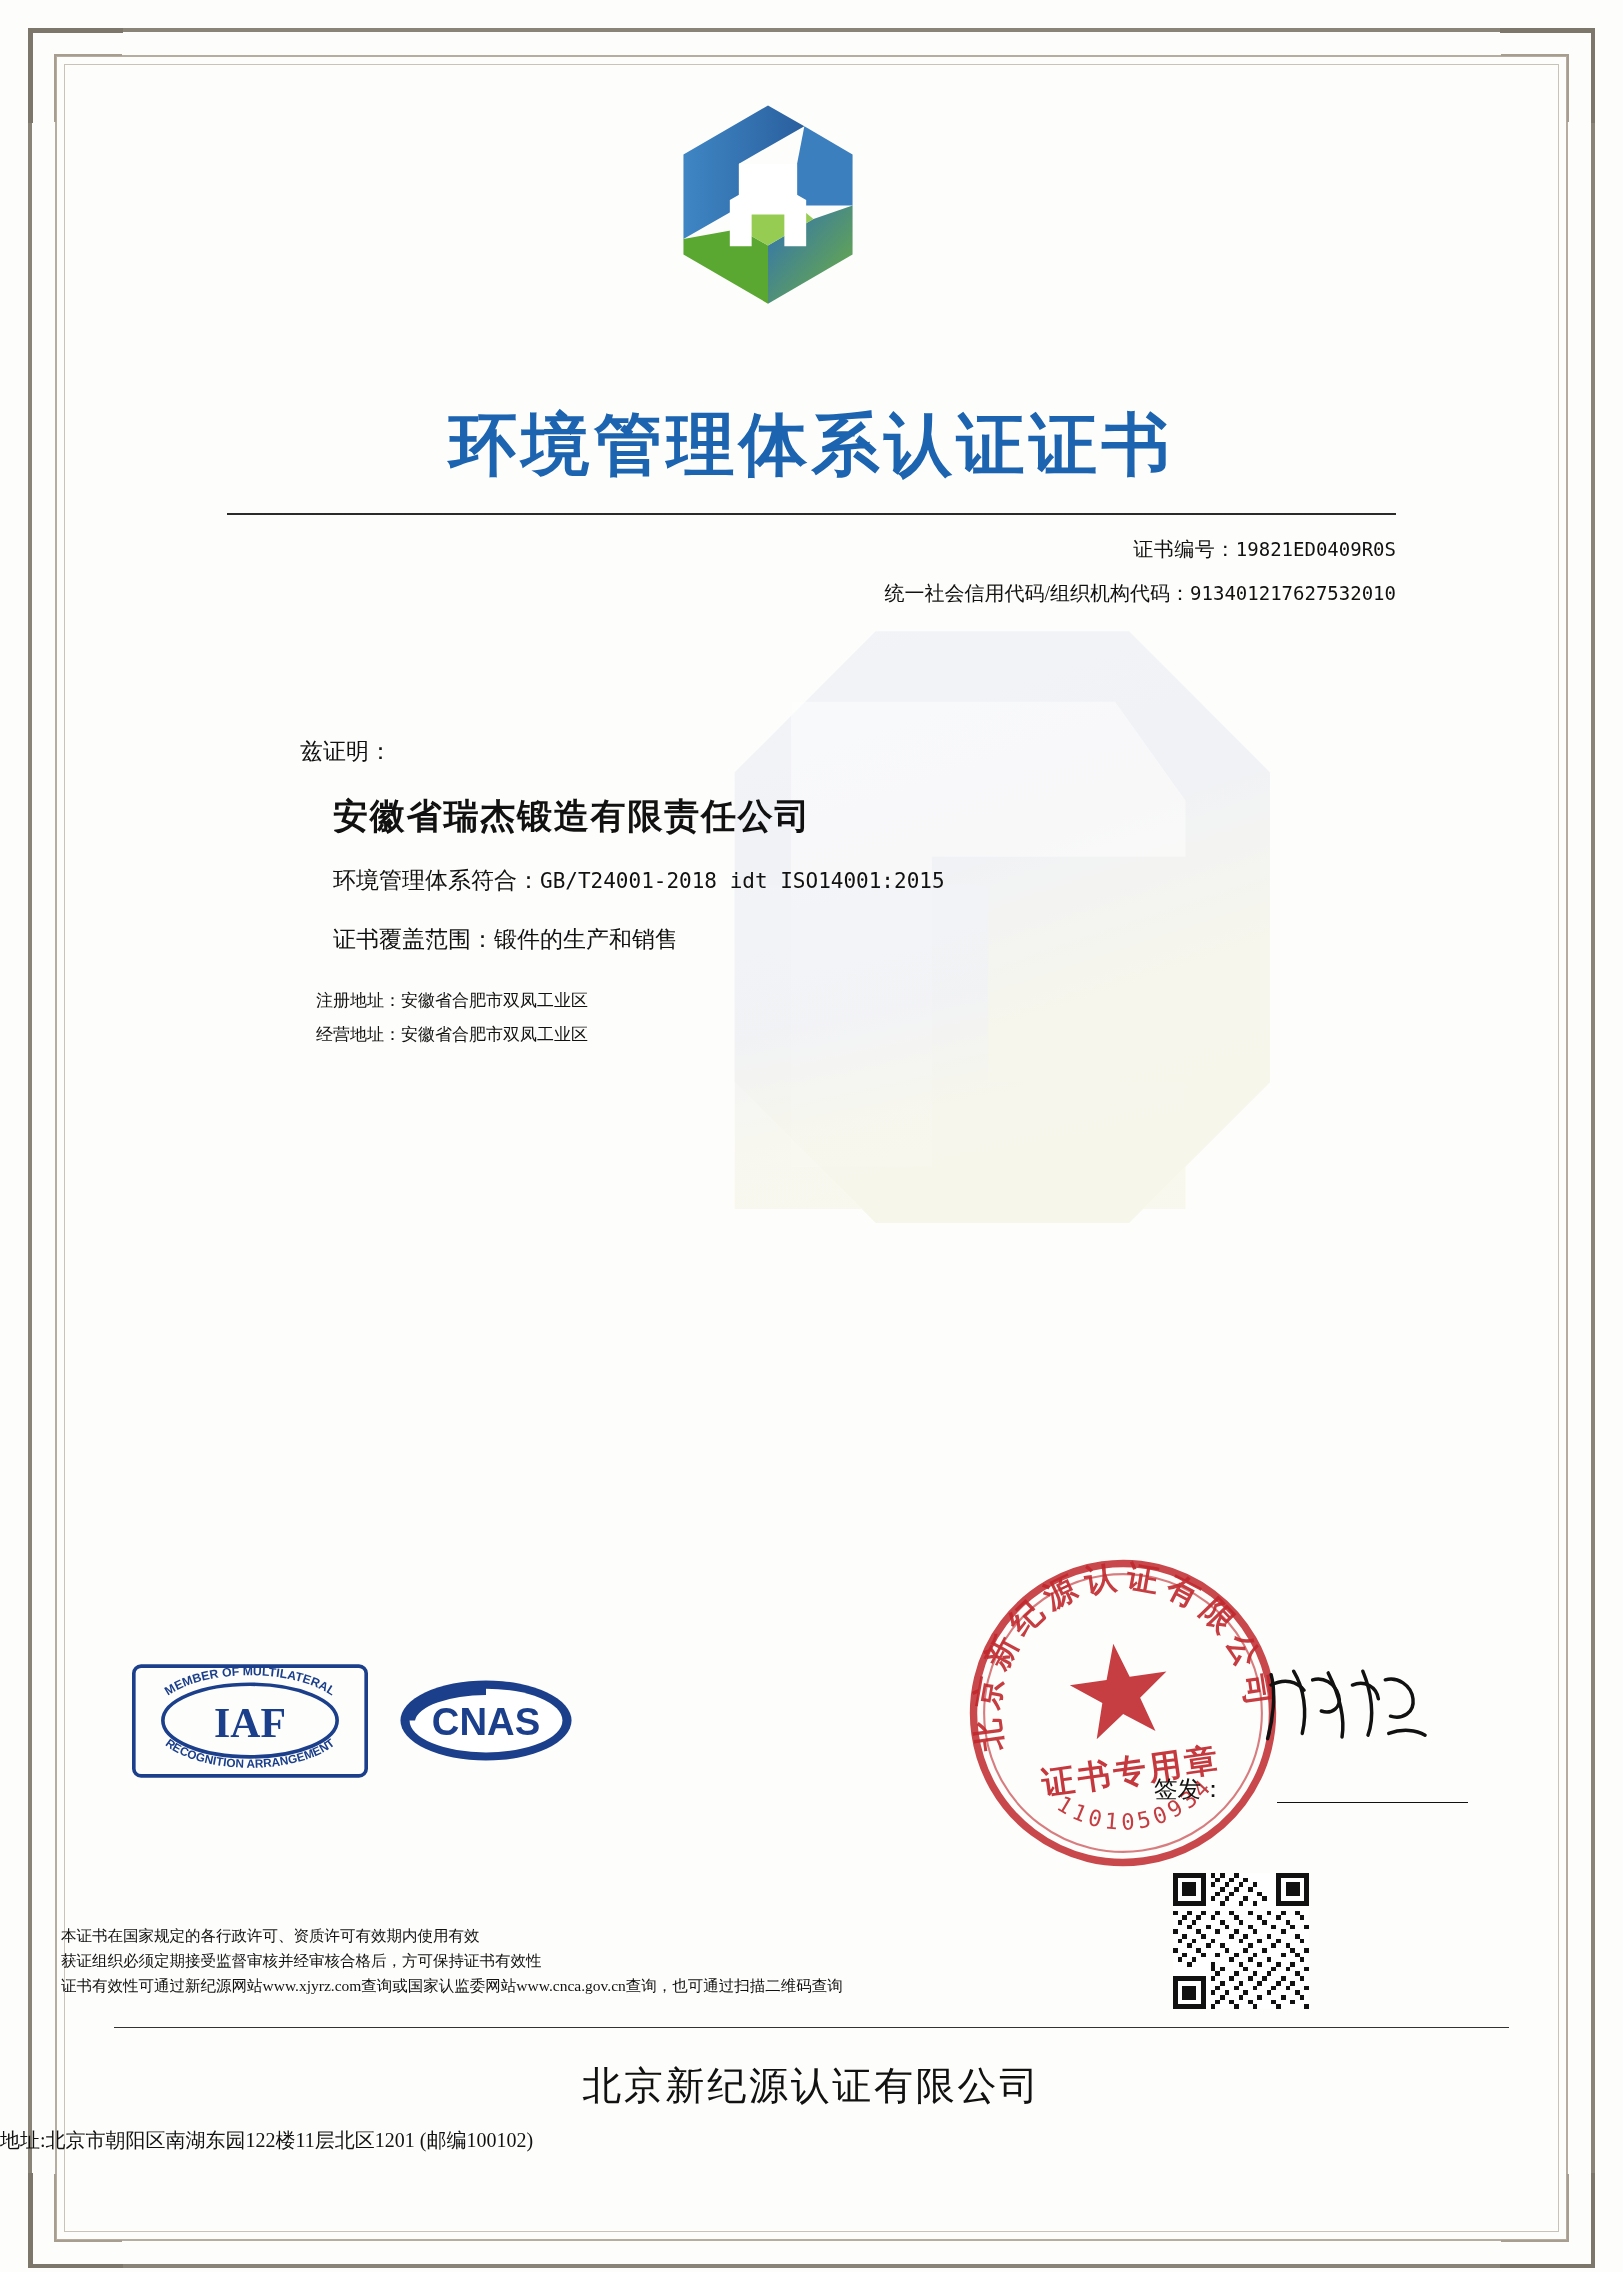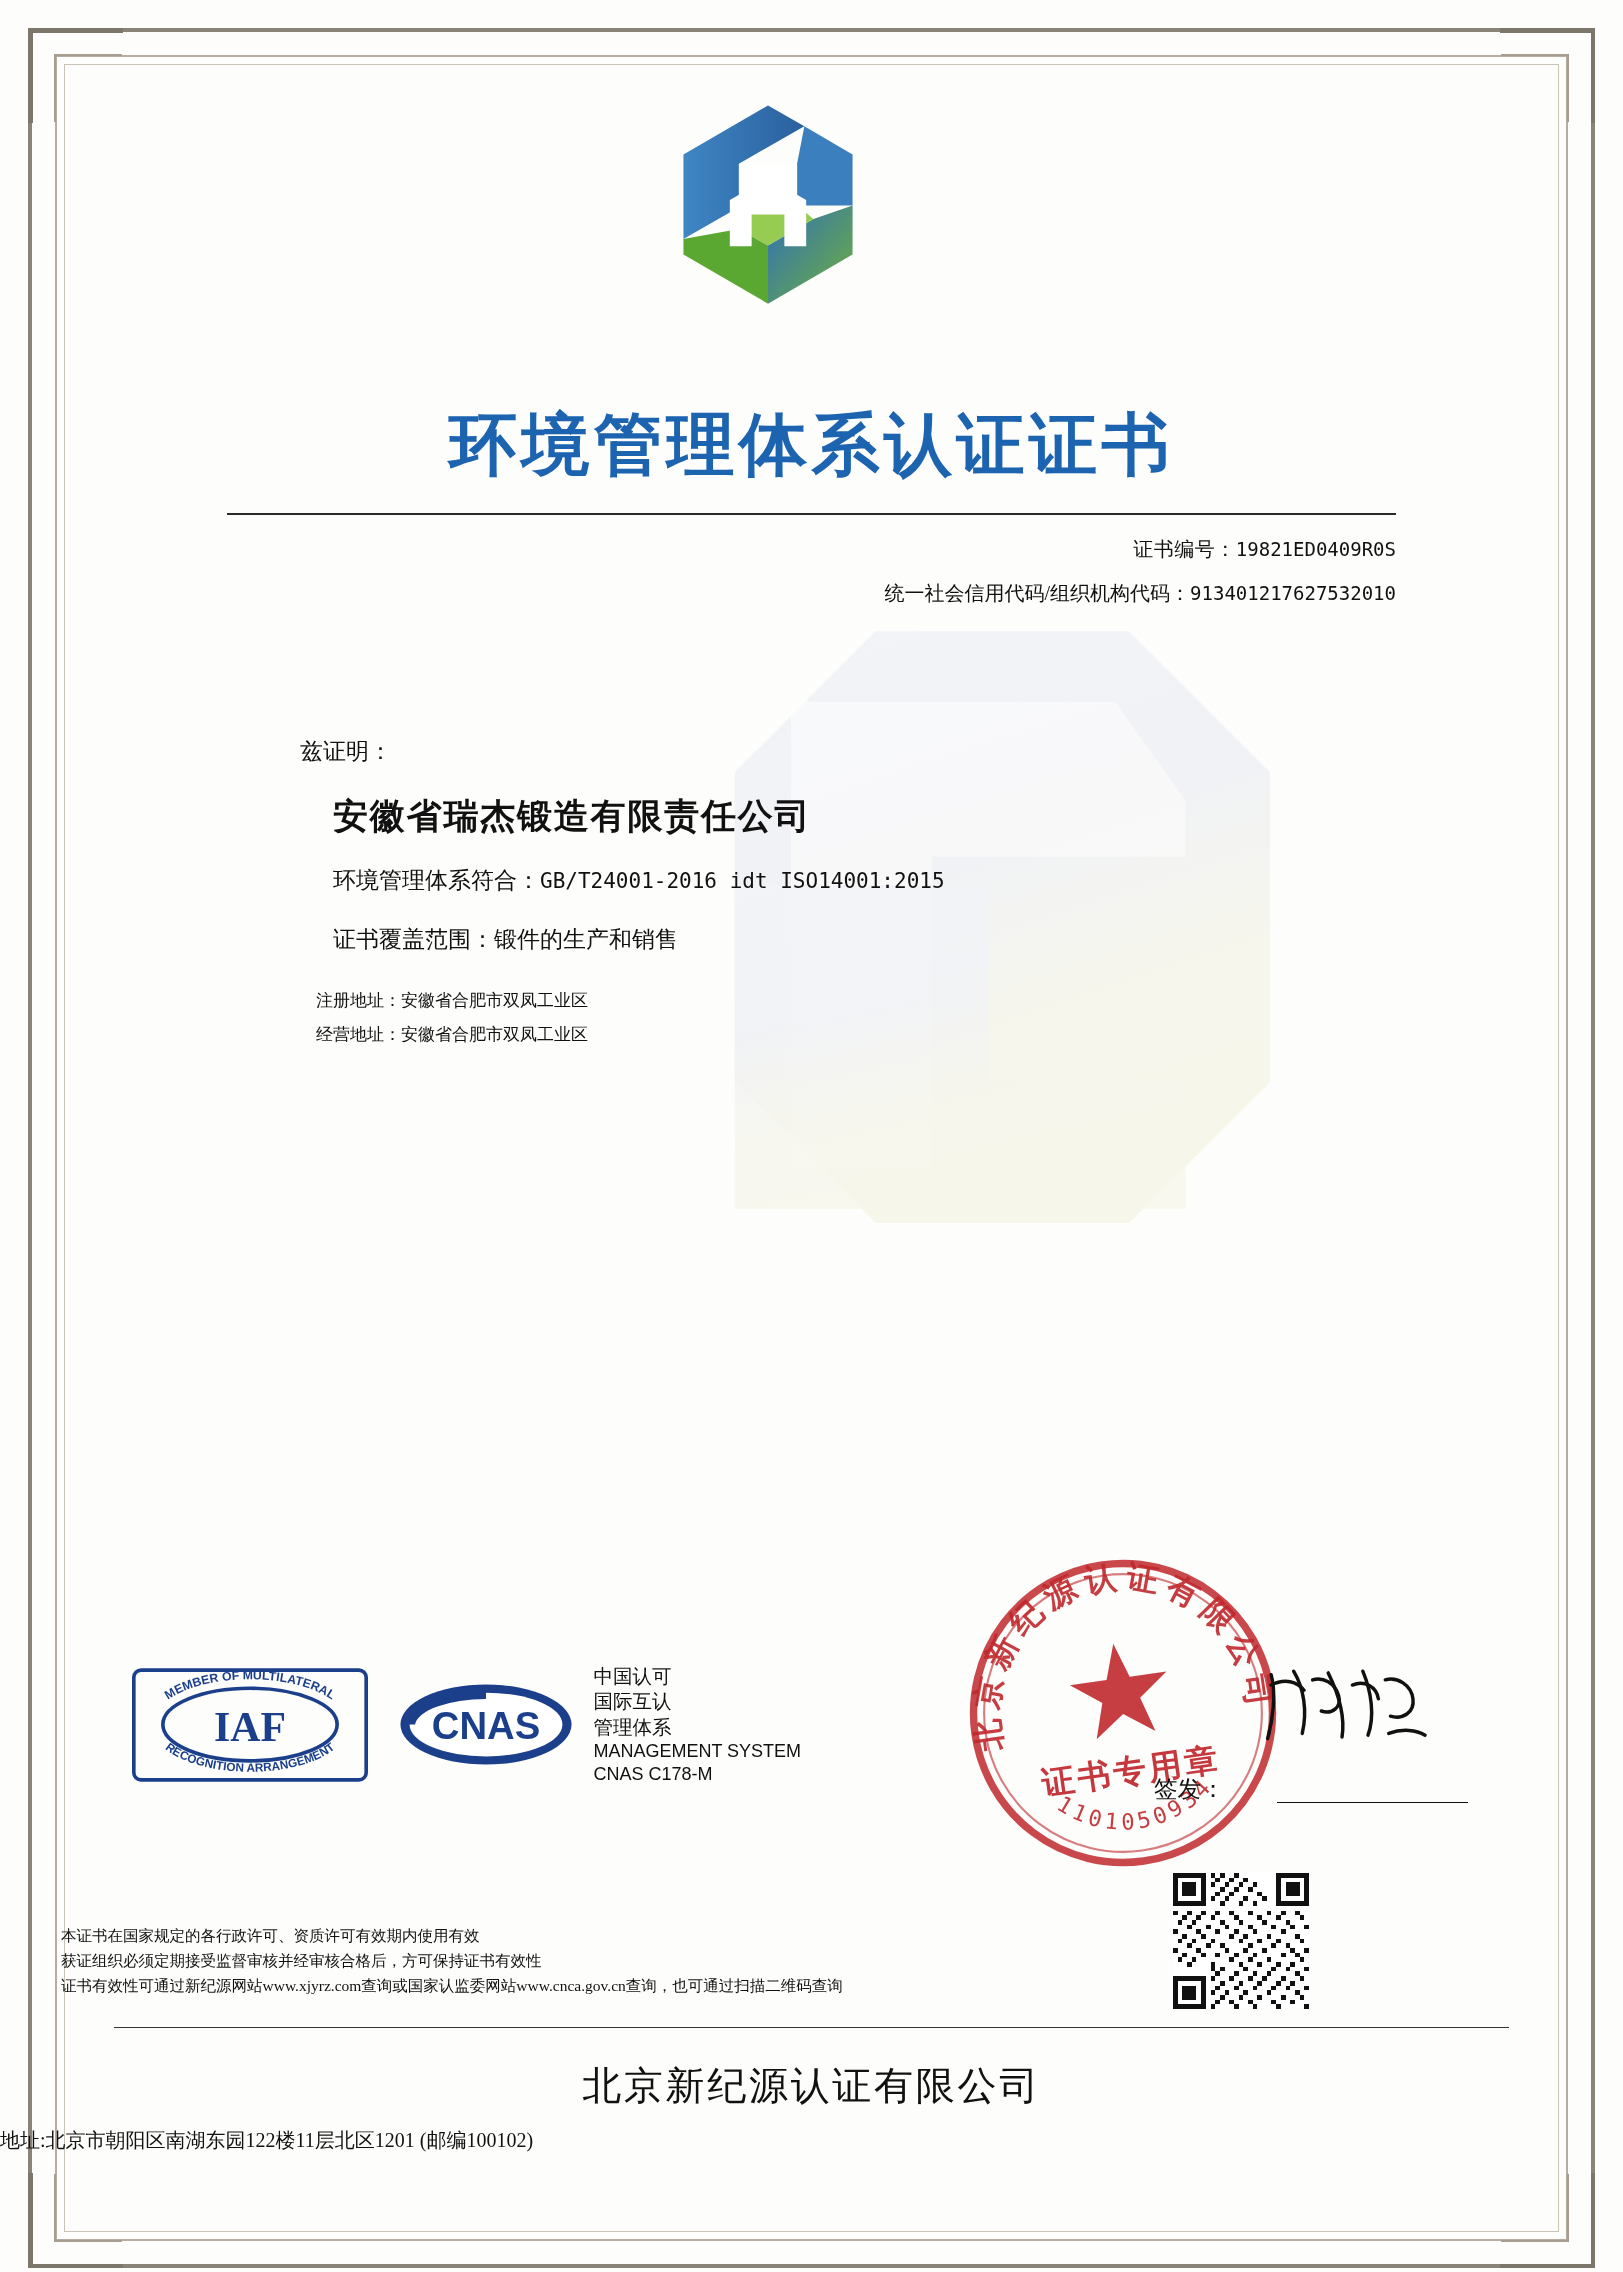--- a/index.html
+++ b/index.html
@@ -389,21 +389,21 @@
     <span>证书编号：</span><span class="mono">19821ED0409R0S</span>
   </div>
   <div class="cert-code-line">
     <span>统一社会信用代码/组织机构代码：</span><span class="mono">913401217627532010</span>
   </div>
 
   <div class="body-block">
     <div class="line-hereby">兹证明：</div>
     <div class="company">安徽省瑞杰锻造有限责任公司</div>
     <div class="std-line">
-      <span>环境管理体系符合：</span><span class="mono">GB/T24001-2016 idt ISO14001:2015</span>
+      <span>环境管理体系符合：</span><span class="mono">GB/T24001-2018 idt ISO14001:2015</span>
     </div>
     <div class="scope-line">
       <span>证书覆盖范围：</span><b>锻件的生产和销售</b>
     </div>
     <div class="addr-line">
       <span>注册地址：</span><span>安徽省合肥市双凤工业区</span>
     </div>
     <div class="addr-line">
       <span>经营地址：</span><span>安徽省合肥市双凤工业区</span>
     </div>
@@ -425,27 +425,20 @@
       </text>
     </svg>
 
     <svg class="cnas-logo" viewBox="0 0 200 125">
       <ellipse cx="100" cy="62" rx="94" ry="44" fill="#1b3f8b"></ellipse>
       <ellipse cx="100" cy="62" rx="84" ry="35" fill="#ffffff"></ellipse>
       <path d="M 8 62 A 92 42 0 0 1 100 20 L 100 34 A 78 30 0 0 0 22 62 Z" fill="#1b3f8b"></path>
       <text x="100" y="78" text-anchor="middle" font-family="Liberation Sans, sans-serif" font-size="42" font-weight="bold" fill="#1b3f8b">CNAS</text>
     </svg>
 
-    <div class="cnas-text">
-      <div>中国认可</div>
-      <div>国际互认</div>
-      <div>管理体系</div>
-      <div class="en">MANAGEMENT SYSTEM</div>
-      <div class="en">CNAS C178-M</div>
-    </div>
   </div>
 
   <svg class="seal" viewBox="0 0 300 300">
     <circle cx="150" cy="150" r="141" fill="none" stroke="#c0282d" stroke-width="7" opacity="0.85"></circle>
     <circle cx="150" cy="150" r="131" fill="none" stroke="#c0282d" stroke-width="2" opacity="0.6"></circle>
     <path id="sealTop" d="M 32 150 A 118 118 0 0 1 268 150" fill="none"></path>
     <text font-family="DejaVu Serif, serif" font-size="30" font-weight="bold" fill="#c0282d" letter-spacing="7" opacity="0.9">
       <textPath href="#sealTop" startOffset="50%" text-anchor="middle">北京新纪源认证有限公司</textPath>
     </text>
     <path id="sealBot" d="M 40 150 A 110 110 0 0 0 260 150" fill="none"></path>

